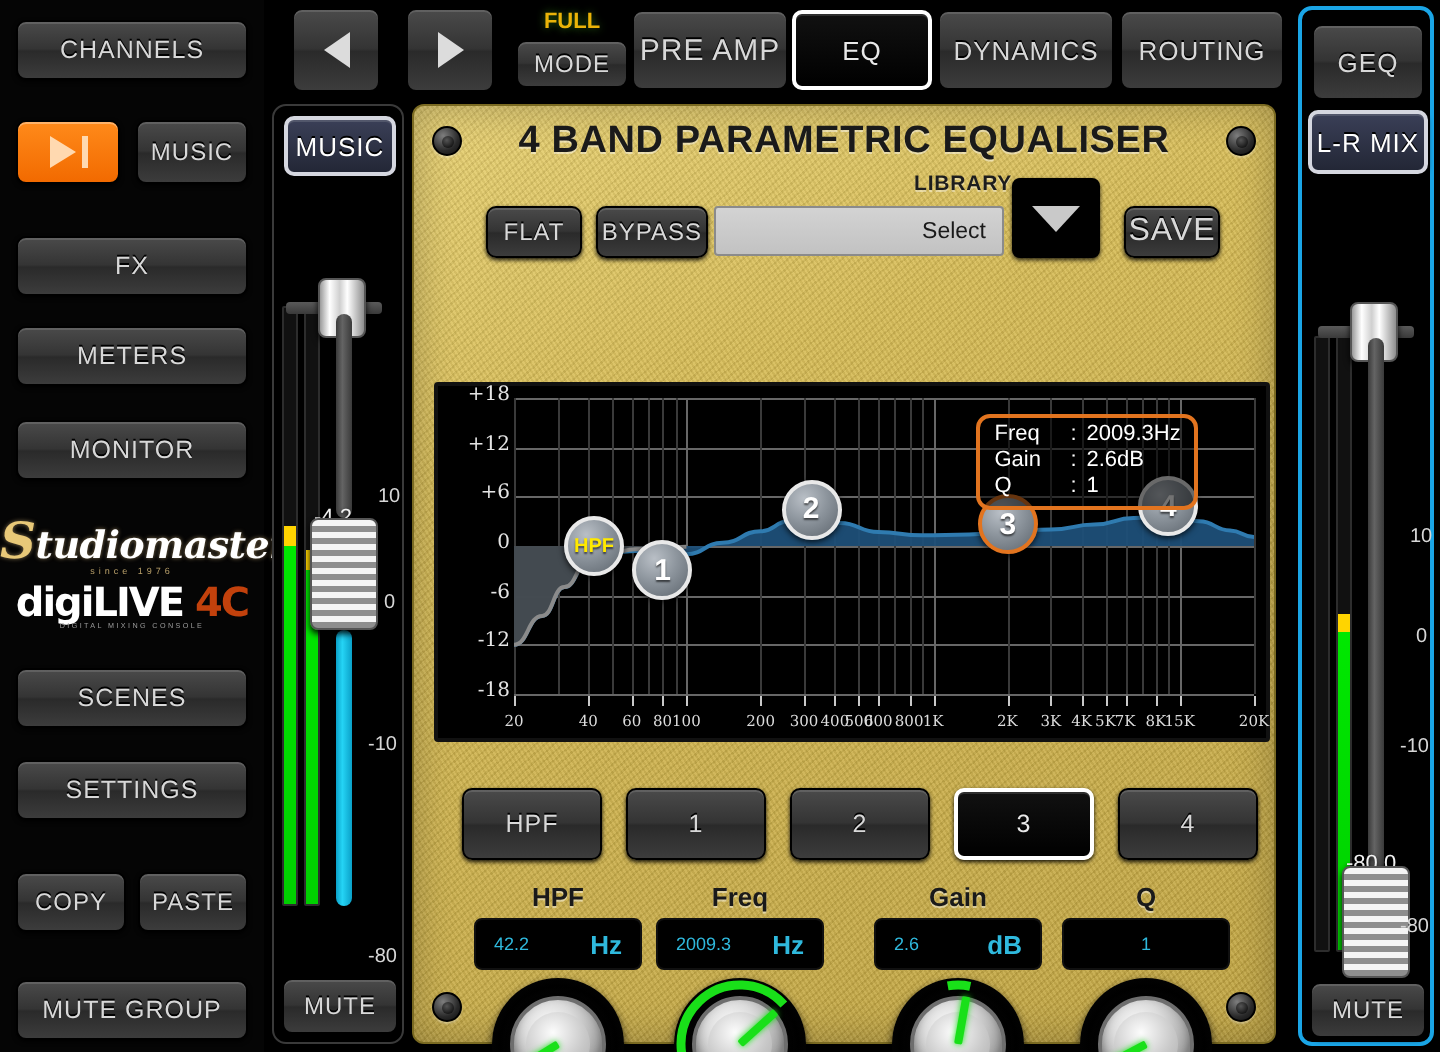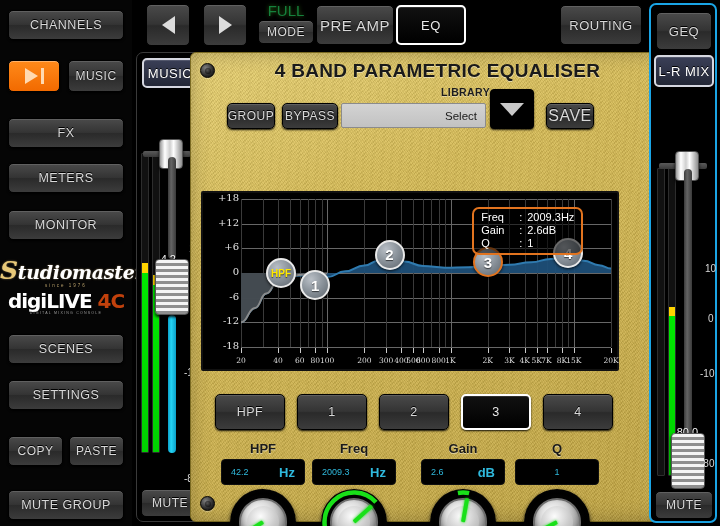--- a/index.html
+++ b/index.html
@@ -76,21 +76,21 @@
     background: repeating-linear-gradient(180deg,#f4f4f4 0px,#f4f4f4 3px,#8e8e8e 3px,#8e8e8e 6px);
     border: 1px solid #555; box-shadow: 0 2px 3px rgba(0,0,0,.9);
   }
   .fader-cap.top { background: linear-gradient(90deg,#9a9a9a 0%,#fff 22%,#cfcfcf 45%,#fff 62%,#8e8e8e 100%); height: 30px; width: 24px; }
   .xbar { position: absolute; height: 6px; background: linear-gradient(180deg,#5a5a5a,#3a3a3a); border-radius: 2px; }
   .scale { position: absolute; color: #d7d7d7; font-size: 10px; text-align: left; }
   .fval { position: absolute; color: #f2f2f2; font-size: 11px; text-shadow: 0 1px 2px #000; }
 
   
   #eq-panel {
-    position: absolute; left: 190px; top: 52px; width: 495px; height: 470px;
+    position: absolute; left: 206px; top: 52px; width: 432px; height: 470px;
     border-radius: 6px;
     background:
       repeating-linear-gradient(58deg, rgba(255,255,255,.055) 0px, rgba(255,255,255,.055) 1px, rgba(0,0,0,.05) 1px, rgba(0,0,0,.05) 2px),
       repeating-linear-gradient(-42deg, rgba(0,0,0,.06) 0px, rgba(0,0,0,.06) 1px, rgba(255,255,255,.045) 1px, rgba(255,255,255,.045) 3px),
       linear-gradient(160deg, #e7d071 0%, #d6bb55 30%, #cdb14c 60%, #c0a441 100%);
     border: 1px solid #7a6a22;
     box-shadow: inset 0 0 20px rgba(0,0,0,.25);
   }
   #eq-title {
     position: absolute; top: 7px; left: 0; width: 100%; text-align: center;
@@ -223,26 +223,27 @@
   </div>
 
   <div style="position:absolute;left:146px;top:4px;width:44px;height:42px" class="btn">
     <span style="width:0;height:0;border-right:13px solid #dcdcdc;border-top:9px solid transparent;border-bottom:9px solid transparent"></span>
   </div>
   <div style="position:absolute;left:203px;top:4px;width:44px;height:42px" class="btn">
     <span style="width:0;height:0;border-left:13px solid #dcdcdc;border-top:9px solid transparent;border-bottom:9px solid transparent"></span>
   </div>
 
   <div style="position:absolute;left:258px;top:3px;width:56px;height:44px;display:flex;flex-direction:column;align-items:center">
-    <div style="color:#15803d;font-size:15px;font-weight:normal;line-height:16px;text-shadow:0 0 4px rgba(92,221,42,.5)">FULL</div>
+    <div style="color:#eab308;font-size:11px;font-weight:bold;line-height:16px;text-shadow:0 0 4px rgba(92,221,42,.5)">FULL</div>
     <div class="btn" style="width:56px;height:24px;font-size:12px;margin-top:1px">MODE</div>
   </div>
 
   <div class="btn" style="position:absolute;left:316px;top:5px;width:78px;height:40px;font-size:15px">PRE AMP</div>
   <div class="btn sel" style="position:absolute;left:396px;top:5px;width:70px;height:40px;font-size:13px">EQ</div>
+  <div class="btn" style="position:absolute;left:469px;top:5px;width:88px;height:40px;font-size:13px">DYNAMICS</div>
   <div class="btn" style="position:absolute;left:560px;top:5px;width:82px;height:40px;font-size:13px">ROUTING</div>
 
   <div class="strip" style="left:136px;top:52px;width:66px;height:470px;border:1px solid #3a3a3a;border-radius:7px">
     <div class="btn blue" style="position:absolute;left:5px;top:5px;width:56px;height:30px;font-size:13px">MUSIC</div>
 
     <div class="meter" style="left:4px;top:100px;width:8px;height:300px">
       <div class="fill" style="height:60%"></div>
         <div class="pk" style="bottom:60%;height:10px"></div>
     </div>
     <div class="meter" style="left:15px;top:100px;width:8px;height:300px">
@@ -267,21 +268,21 @@
   </div>
 
   <div id="eq-panel">
     <div class="screw" style="left:9px;top:10px"></div>
     <div class="screw" style="right:9px;top:10px"></div>
     <div class="screw" style="left:9px;bottom:10px"></div>
     <div class="screw" style="right:9px;bottom:10px"></div>
 
     <div id="eq-title">4 BAND PARAMETRIC EQUALISER</div>
 
-    <div class="btn" style="position:absolute;left:36px;top:50px;width:48px;height:26px;font-size:12px">GROUP</div>
+    <div class="btn" style="position:absolute;left:36px;top:50px;width:48px;height:26px;font-size:12px">FLAT</div>
     <div class="btn" style="position:absolute;left:91px;top:50px;width:56px;height:26px;font-size:12px">BYPASS</div>
 
     <div id="lib-label" style="left:250px;top:33px">LIBRARY</div>
     <div id="lib-select" style="left:150px;top:50px;width:145px;height:25px">Select</div>
     <div id="lib-arrow" style="left:299px;top:36px;width:44px;height:40px">
       <span class="dn"></span>
     </div>
     <div class="btn" style="position:absolute;left:355px;top:50px;width:48px;height:26px;font-size:16px">SAVE</div>
 
     <div id="graph">

